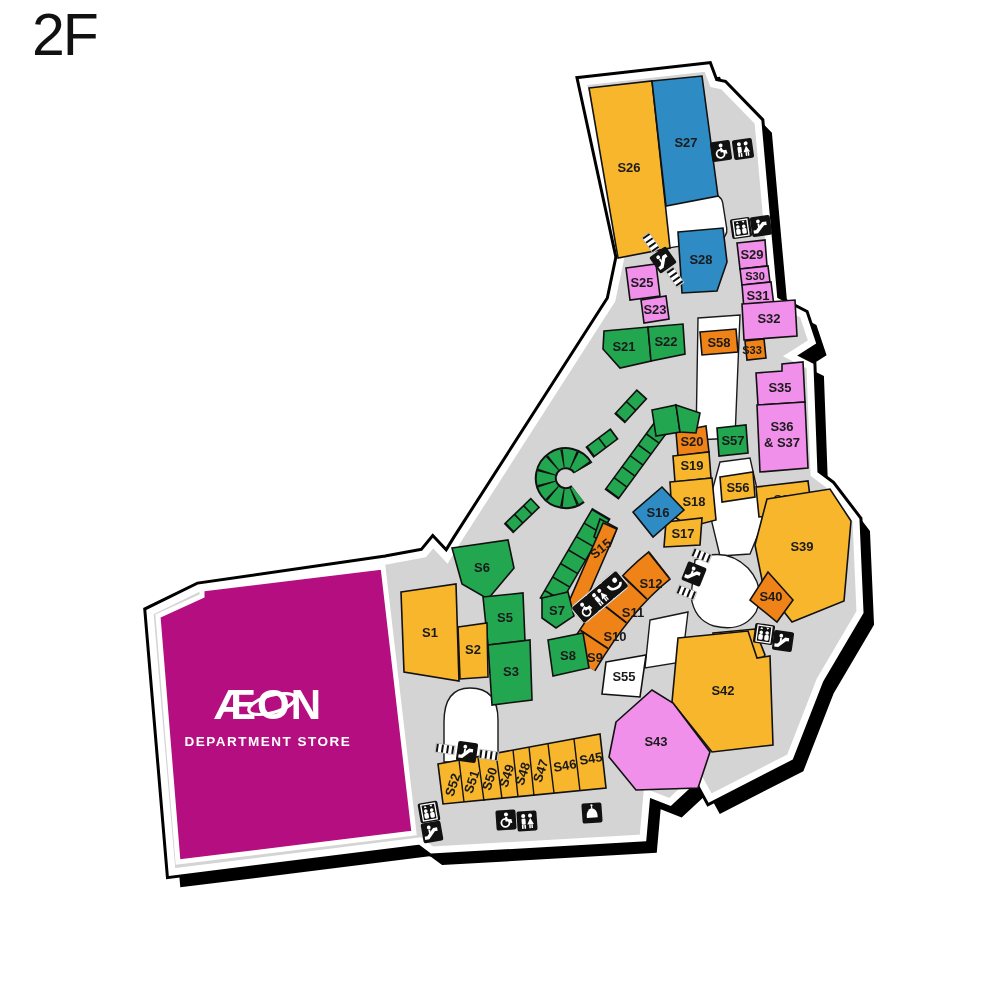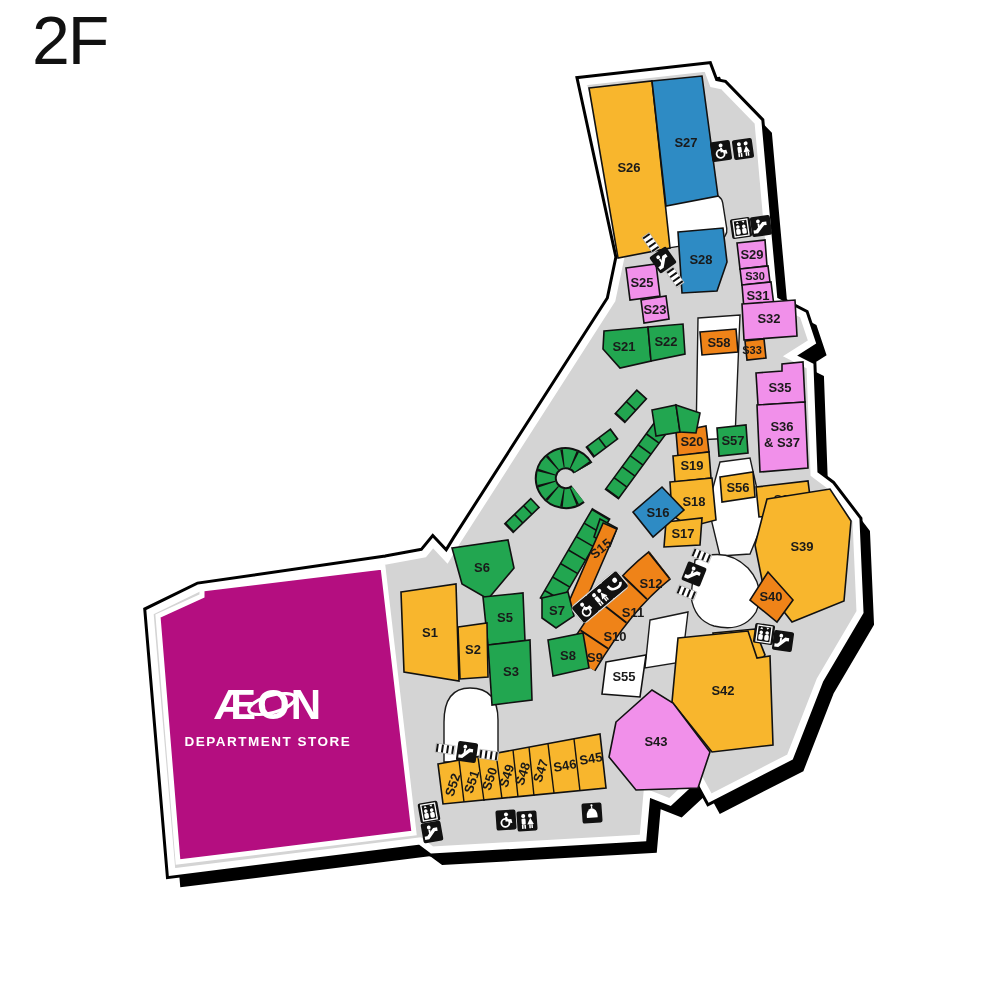--- a/index.html
+++ b/index.html
@@ -1,18 +1,18 @@
 <!DOCTYPE html>
 <html><head>
 <meta charset="utf-8">
 <style>
   html,body{margin:0;padding:0;background:#fff;}
   .map-wrap{position:relative;width:1000px;height:1000px;background:#fff;overflow:hidden;
             font-family:"Liberation Sans",sans-serif;}
-  #floor-label{position:absolute;left:32px;top:6px;font-size:68px;font-weight:500;
+  #floor-label{position:absolute;left:32px;top:6px;font-size:59px;font-weight:500;
                color:#111;letter-spacing:-2px;line-height:1;}
   svg text{font-family:"Liberation Sans",sans-serif;}
   .lbl{font-size:13px;font-weight:600;fill:#1a1a1a;text-anchor:middle;}
   .lbl-sm{font-size:11px;font-weight:600;fill:#1a1a1a;text-anchor:middle;}
   .st-yellow{fill:#F8B62D;stroke:#111;stroke-width:1.6;}
   .st-orange{fill:#EF8318;stroke:#111;stroke-width:1.6;}
   .st-blue{fill:#2E8BC4;stroke:#111;stroke-width:1.6;}
   .st-green{fill:#22A650;stroke:#111;stroke-width:1.6;}
   .st-pink{fill:#F190EA;stroke:#111;stroke-width:1.6;}
   .st-white{fill:#FFFFFF;stroke:#111;stroke-width:1.6;}

